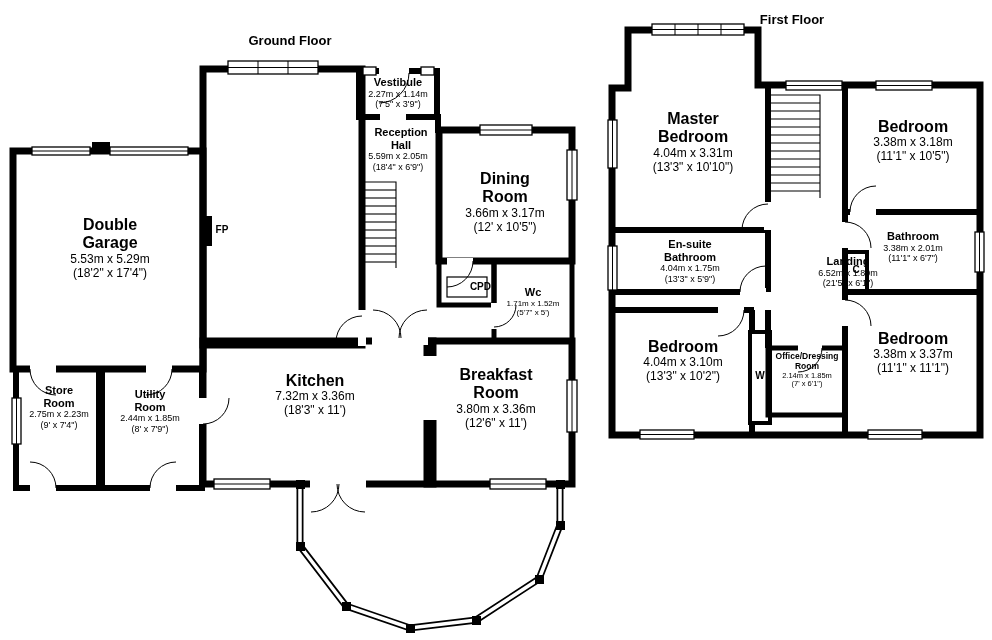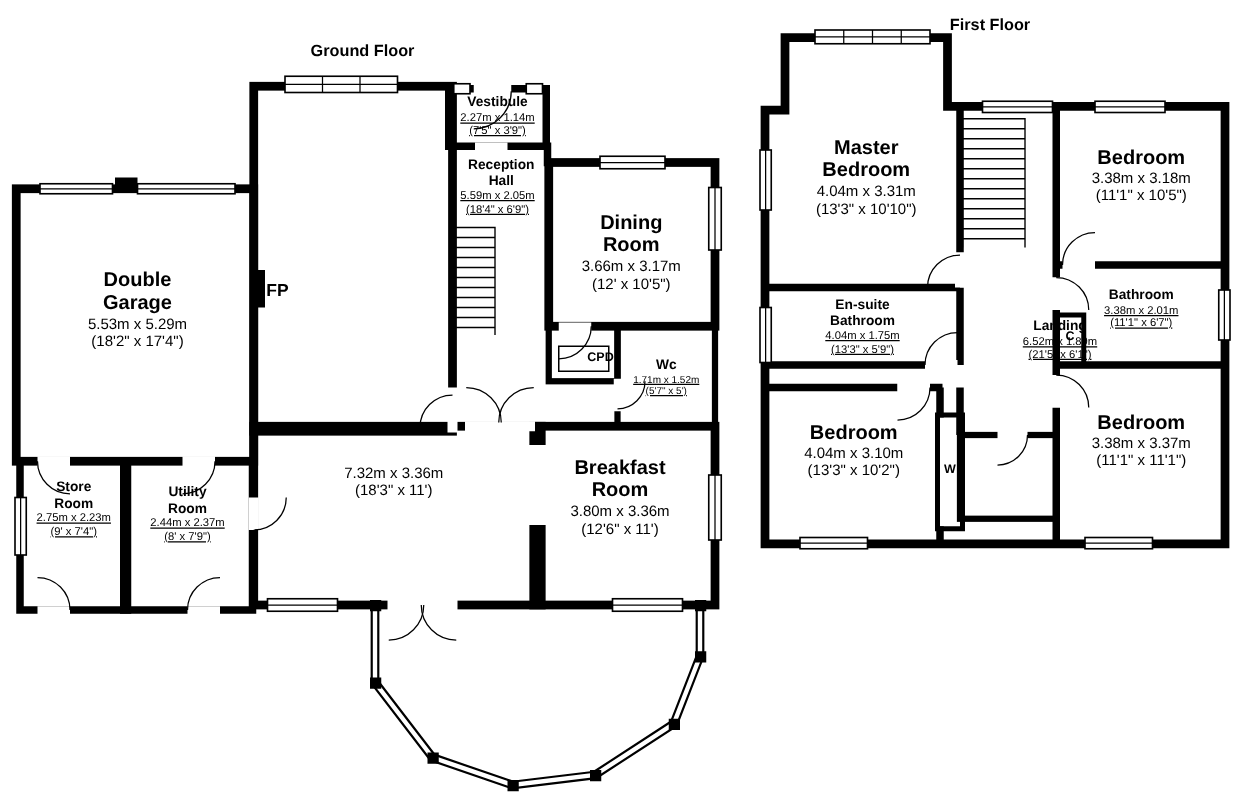--- a/index.html
+++ b/index.html
@@ -5,21 +5,21 @@
   html,body{margin:0;padding:0;background:#fff;}
   body{width:992px;height:640px;font-family:"Liberation Sans",sans-serif;color:#000;}
   .plan{position:relative;width:992px;height:640px;overflow:hidden;background:#fff;}
   .plan svg{position:absolute;left:0;top:0;}
   .floor-title{position:absolute;font-weight:700;font-size:13px;text-align:center;}
   .room-label{position:absolute;text-align:center;line-height:1.15;}
   .rname{font-weight:700;margin:0 auto;}
   .rdim{white-space:nowrap;}
   .sz-lg .rname{font-size:20px;} .sz-lg .rdim{font-size:13px;}
   .sz-md .rname{font-size:16px;} .sz-md .rdim{font-size:12px;}
-  .sz-sm .rname{font-size:11px;} .sz-sm .rdim{font-size:9px;text-decoration:underline;}
+  .sz-sm .rname{font-size:11px;} .sz-sm .rdim{font-size:9px;}
   .sz-xs .rname{font-size:8.5px;} .sz-xs .rdim{font-size:7.5px;}
   .tag{position:absolute;font-weight:700;text-align:center;}
 </style>
 </head>
 <body>
 
 <div class="plan">
 
 <svg width="992" height="640" viewBox="0 0 992 640">
 
@@ -215,21 +215,21 @@
 
 <div class="floor-title" style="left:220px;top:33px;width:140px;">Ground Floor</div>
 <div class="floor-title" style="left:732px;top:12px;width:120px;">First Floor</div>
 
 <div class="room-label sz-md" style="left:45px;top:216px;width:130px;">
   <div class="rname" style="max-width:78px;">Double Garage</div>
   <div class="rdim">5.53m x 5.29m</div>
   <div class="rdim">(18'2" x 17'4")</div>
 </div>
 
-<div class="tag" style="left:213px;top:224px;width:18px;font-size:14px;">FP</div>
+<div class="tag" style="left:213px;top:224px;width:18px;font-size:10px;">FP</div>
 
 <div class="room-label sz-sm" style="left:355px;top:76px;width:86px;">
   <div class="rname">Vestibule</div>
   <div class="rdim">2.27m x 1.14m</div>
   <div class="rdim">(7'5" x 3'9")</div>
 </div>
 
 <div class="room-label sz-sm" style="left:360px;top:126px;width:76px;">
   <div class="rname" style="max-width:60px;margin-left:11px;">Reception Hall</div>
   <div class="rdim">5.59m x 2.05m</div>
@@ -246,39 +246,40 @@
   <div class="rname" style="font-size:10px;">CPD</div>
 </div>
 
 <div class="room-label sz-sm" style="left:498px;top:286px;width:70px;">
   <div class="rname">Wc</div>
   <div class="rdim" style="font-size:8px;">1.71m x 1.52m</div>
   <div class="rdim" style="font-size:8px;">(5'7" x 5')</div>
 </div>
 
 <div class="room-label sz-md" style="left:245px;top:372px;width:140px;">
+  <div class="rname">Kitchen</div>
   <div class="rdim">7.32m x 3.36m</div>
   <div class="rdim">(18'3" x 11')</div>
 </div>
 
 <div class="room-label sz-md" style="left:436px;top:366px;width:120px;">
   <div class="rname" style="max-width:80px;">Breakfast Room</div>
   <div class="rdim">3.80m x 3.36m</div>
   <div class="rdim">(12'6" x 11')</div>
 </div>
 
 <div class="room-label sz-sm" style="left:22px;top:384px;width:74px;">
   <div class="rname" style="max-width:40px;">Store Room</div>
   <div class="rdim">2.75m x 2.23m</div>
   <div class="rdim">(9' x 7'4")</div>
 </div>
 
 <div class="room-label sz-sm" style="left:113px;top:388px;width:74px;">
   <div class="rname" style="max-width:40px;">Utility Room</div>
-  <div class="rdim">2.44m x 2.37m</div>
+  <div class="rdim">2.44m x 1.85m</div>
   <div class="rdim">(8' x 7'9")</div>
 </div>
 
 
 <div class="room-label sz-md" style="left:628px;top:110px;width:130px;">
   <div class="rname" style="max-width:80px;">Master Bedroom</div>
   <div class="rdim">4.04m x 3.31m</div>
   <div class="rdim">(13'3" x 10'10")</div>
 </div>
 
@@ -311,17 +312,22 @@
   <div class="rdim">4.04m x 3.10m</div>
   <div class="rdim">(13'3" x 10'2")</div>
 </div>
 
 <div class="room-label sz-md" style="left:848px;top:330px;width:130px;">
   <div class="rname">Bedroom</div>
   <div class="rdim">3.38m x 3.37m</div>
   <div class="rdim">(11'1" x 11'1")</div>
 </div>
 
+<div class="room-label sz-xs" style="left:770px;top:352px;width:74px;">
+  <div class="rname" style="max-width:64px;">Office/Dressing Room</div>
+  <div class="rdim">2.14m x 1.85m</div>
+  <div class="rdim">(7' x 6'1")</div>
+</div>
 
 <div class="tag" style="left:847px;top:264px;width:18px;font-size:10px;">C</div>
 <div class="tag" style="left:750px;top:370px;width:20px;font-size:10px;">W</div>
 
 </div>
 
 </body></html>

